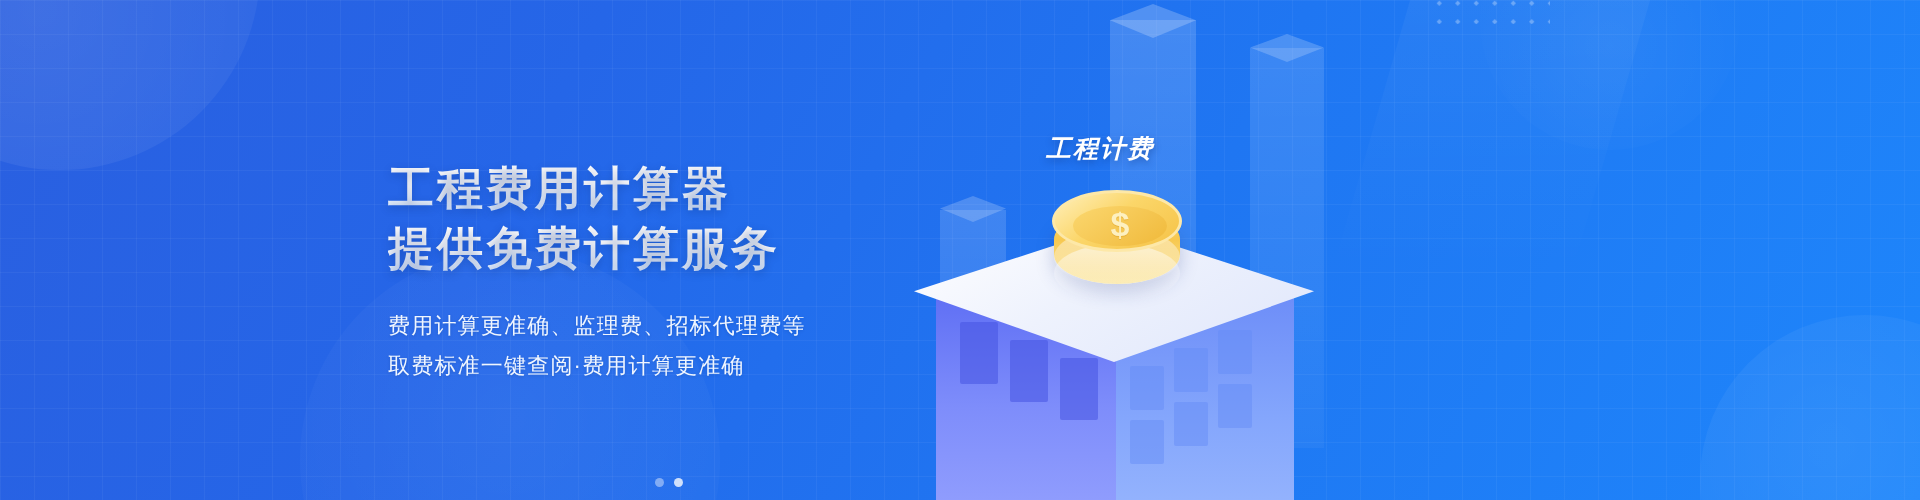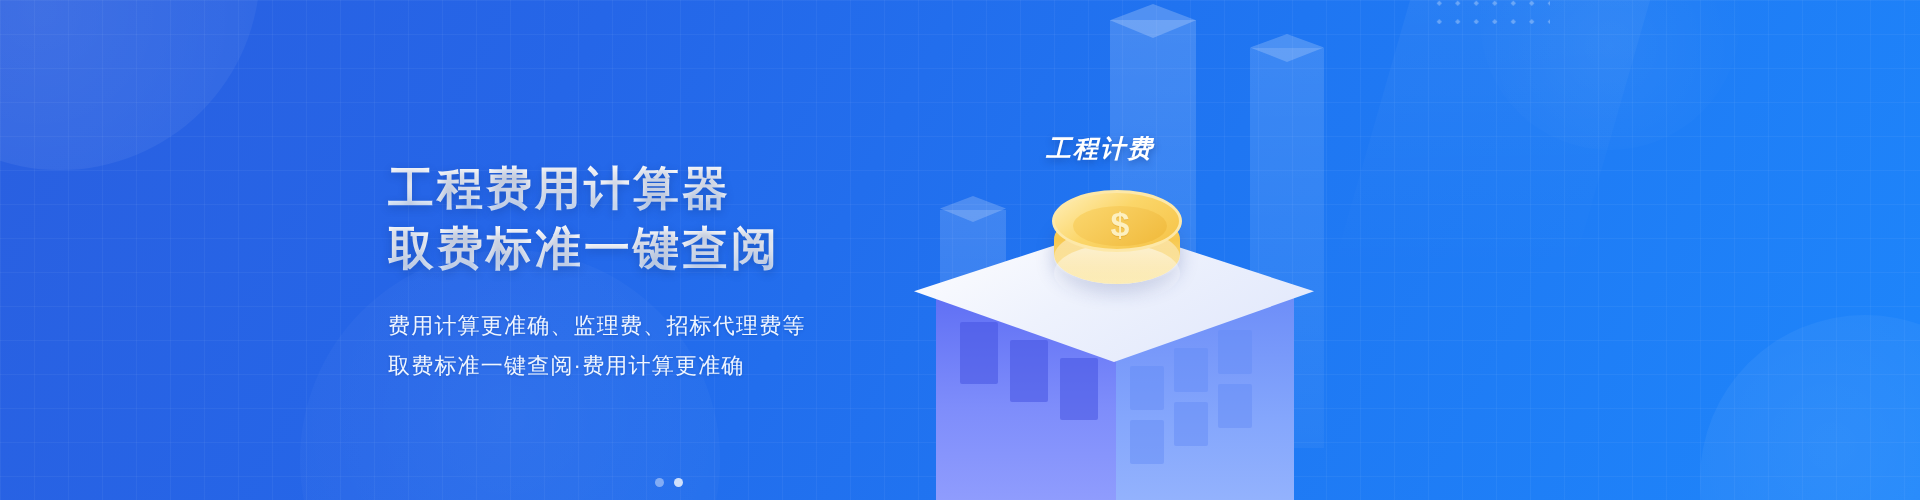--- a/index.html
+++ b/index.html
@@ -177,21 +177,21 @@
   <div class="grid-texture"></div>
   <div class="soft-circle circle-tl"></div>
   <div class="soft-circle circle-bl"></div>
   <div class="soft-circle circle-rm"></div>
   <div class="soft-circle circle-br"></div>
   <div class="beam"></div>
   <div class="dot-grid"></div>
 
   <div class="copy">
     <div class="headline-line">工程费用计算器</div>
-    <div class="headline-line second">取费标准一键查阅</div>
+    <div class="headline-line second">提供免费计算服务</div>
     <div class="sub-block">
       <div class="sub-line">费用计算更准确、监理费、招标代理费等</div>
       <div class="sub-line">取费标准一键查阅·费用计算更准确</div>
     </div>
   </div>
 
   <div class="illustration">
     <div class="iso-tower tower-a"></div>
     <div class="tower-a-top"></div>
     <div class="iso-tower tower-b"></div>

